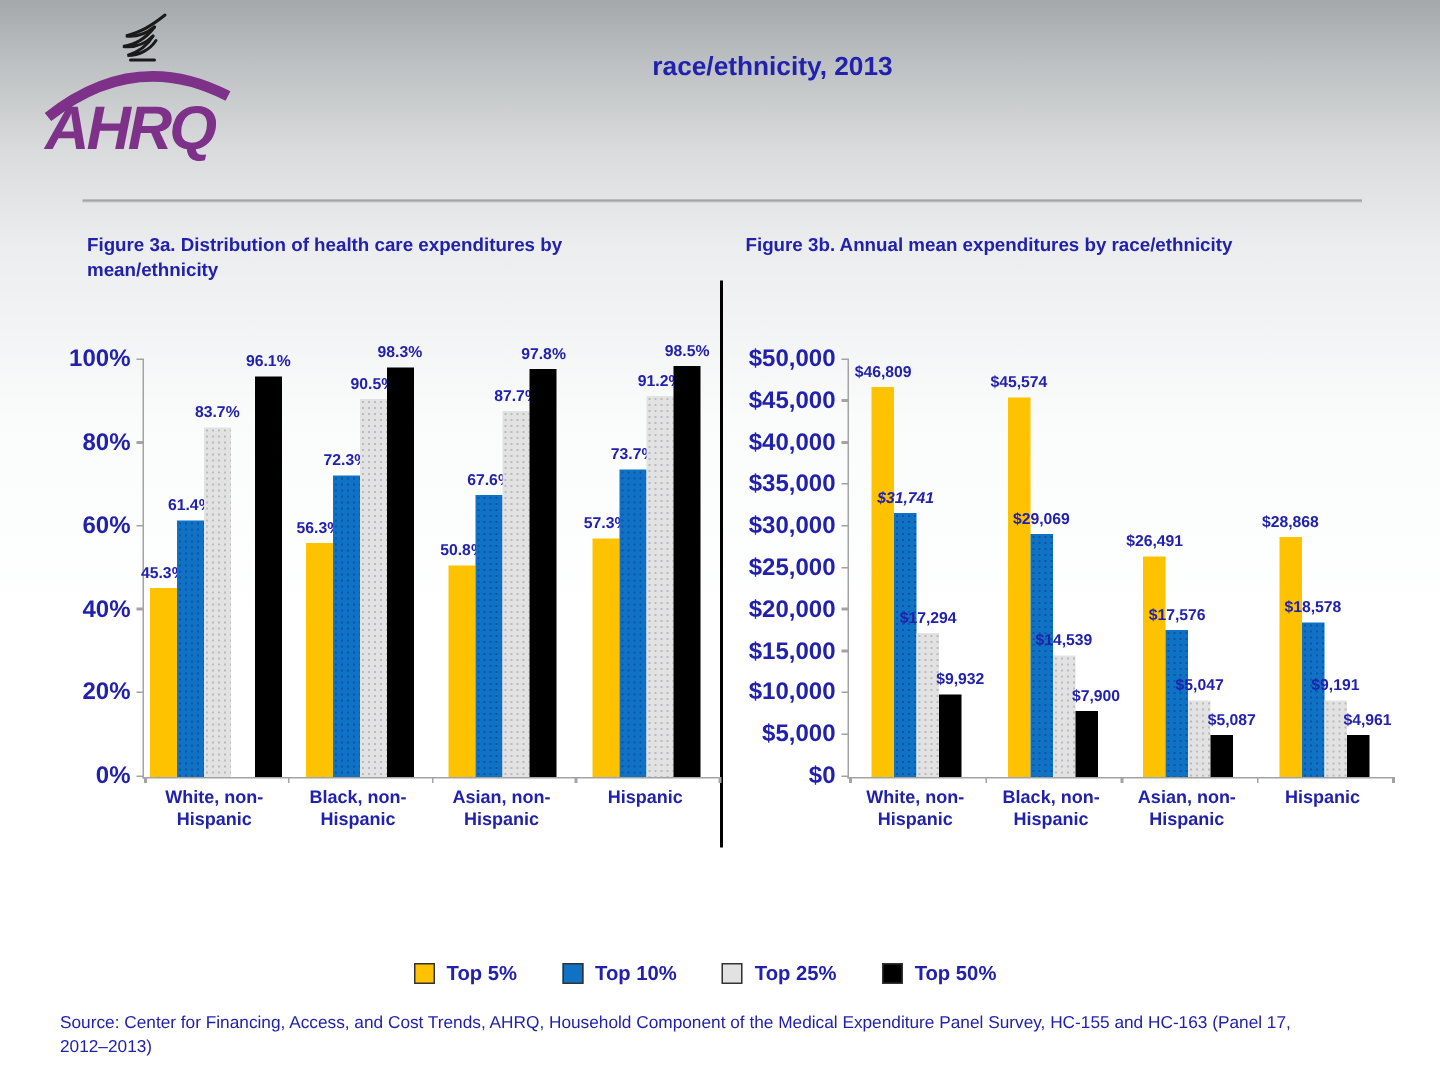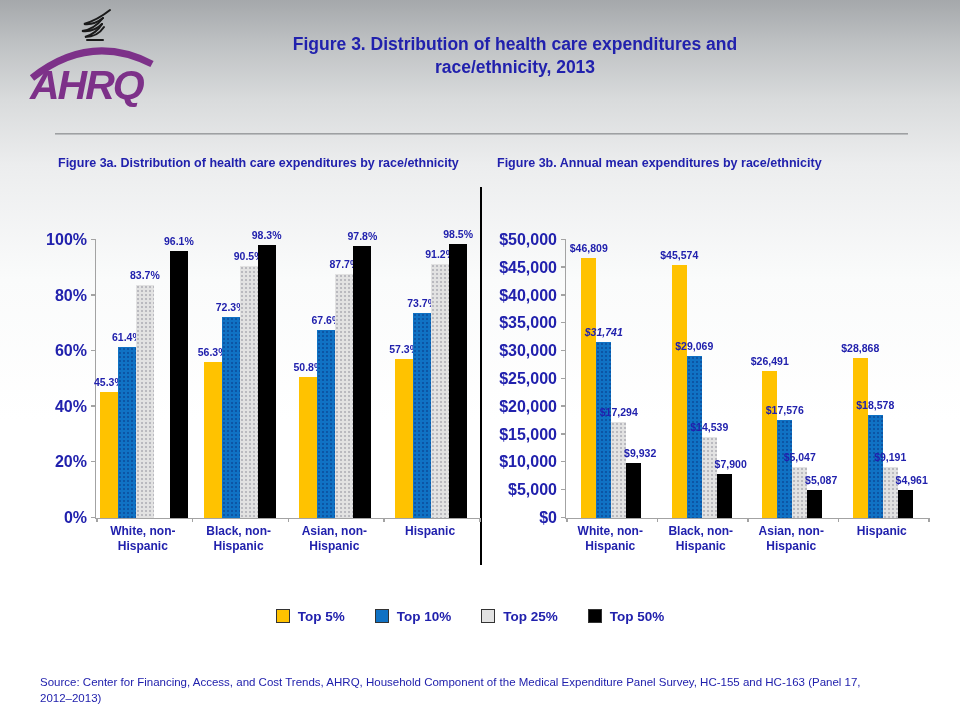--- a/index.html
+++ b/index.html
@@ -43,21 +43,21 @@
 
   
   .cats{position:absolute;display:flex;}
   #cats-a{left:95px;top:524px;width:383px;}
   #cats-b{left:565px;top:524px;width:362px;}
   .cat{flex:1;text-align:center;font-weight:bold;font-size:12px;color:var(--blue);line-height:1.28;}
   .cat span{display:inline-block;max-width:86px;}
 
   
   .legend{position:absolute;left:0;right:20px;top:609px;display:flex;justify-content:center;gap:30px;}
-  .legend-item{display:flex;gap:8px;}
+  .legend-item{display:flex;align-items:center;gap:8px;margin-top:32px;}
   .legend-swatch{width:14px;height:14px;border:1px solid #333;box-sizing:border-box;}
   .legend-label{font-weight:bold;font-size:13.5px;color:var(--blue);}
 
   
   .source{position:absolute;left:40px;top:675px;width:890px;font-size:11.5px;
     color:var(--blue);line-height:1.35;}
 </style>
 </head>
 <body>
 
@@ -73,27 +73,26 @@
         <path d="M63 36 h16"></path>
       </g>
 
       <path d="M8 74 Q66 28 128 60" fill="none" stroke="#7d3189" stroke-width="7"></path>
 
       <text x="6" y="95" font-family="Liberation Sans, sans-serif" font-style="italic" font-weight="bold" font-size="41" letter-spacing="-2" fill="#7d3189">AHRQ</text>
     </svg>
   </div>
 
   <div class="main-title">
-    <div>Figure 3. Distribution of health care expenditures and</div>
     <div>race/ethnicity, 2013</div>
   </div>
 
   <div class="header-rule"></div>
 
-  <div class="fig-title" id="fig3a-title">Figure 3a. Distribution  of health care expenditures by race/ethnicity</div>
+  <div class="fig-title" id="fig3a-title">Figure 3a. Distribution  of health care expenditures by mean/ethnicity</div>
   <div class="fig-title" id="fig3b-title">Figure 3b. Annual mean expenditures by race/ethnicity</div>
 
   <div class="divider"></div>
 
   <div class="plot" id="plot-a">
       <div class="ylab" style="bottom: 0%;">0%</div>
       <div class="ytick" style="bottom: 0%;"></div>
       <div class="ylab" style="bottom: 20%;">20%</div>
       <div class="ytick" style="bottom: 20%;"></div>
       <div class="ylab" style="bottom: 40%;">40%</div>

